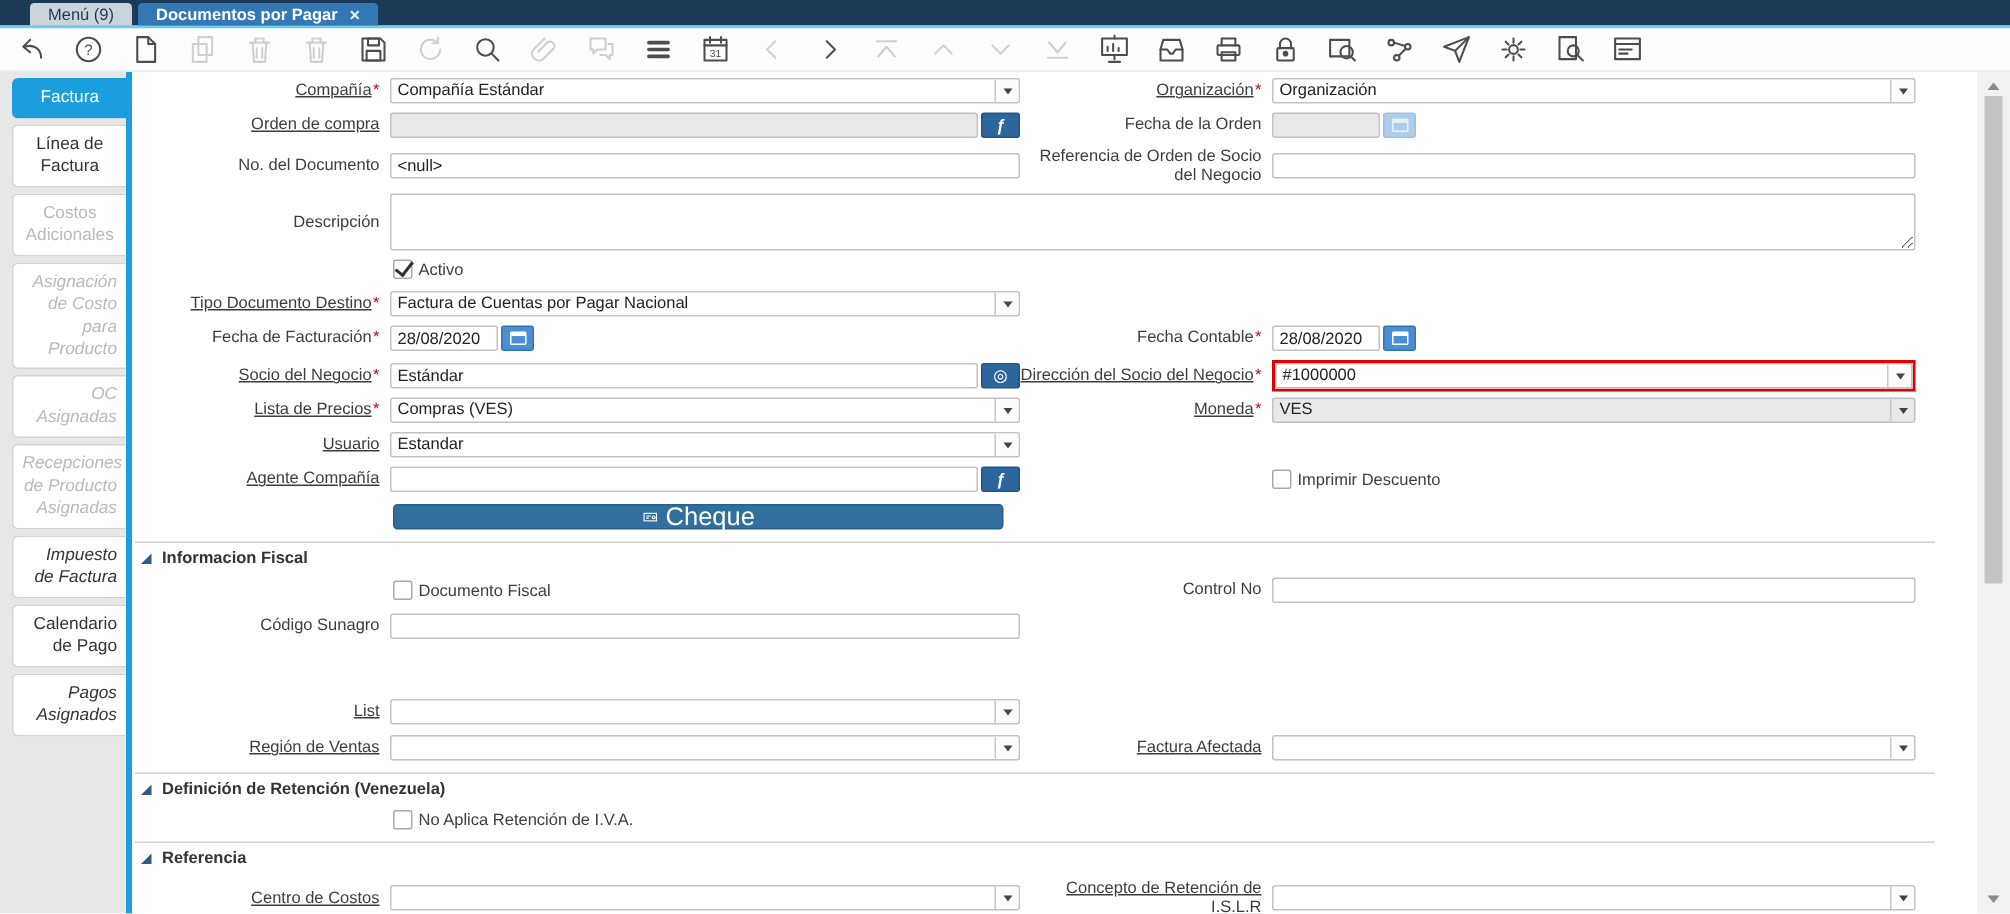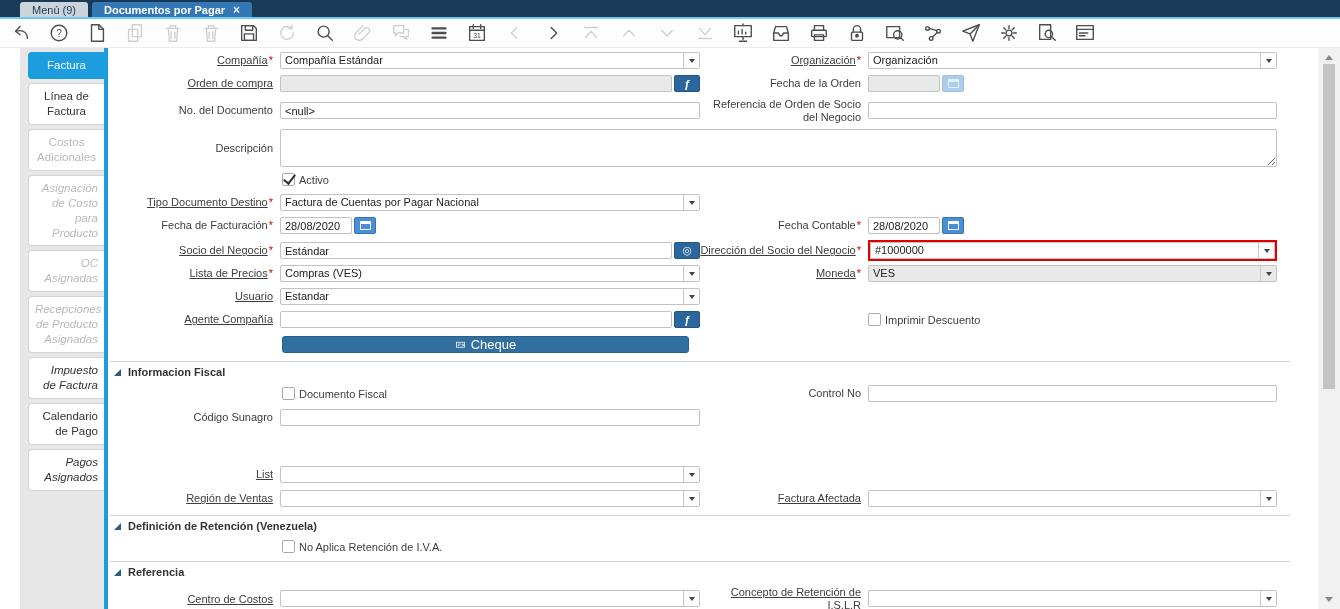--- a/index.html
+++ b/index.html
@@ -18,21 +18,21 @@
 
   
   .toolbar { height:29px; background:#fdfdfd; border-bottom:1px solid #ececec;
              display:flex; align-items:center; padding-left:8px; gap:13px; }
   .ticon { width:25px; height:25px; color:#4d4d4d; display:flex; align-items:center; justify-content:center; cursor:pointer; flex:none; }
   .ticon.off { color:#cfcfcf; cursor:default; }
   .ticon svg { width:22px; height:22px; stroke:currentColor; fill:none; stroke-width:1.5; stroke-linecap:round; stroke-linejoin:round; }
   .ticon svg text { stroke:none; fill:currentColor; font-family:"Liberation Sans",sans-serif; }
 
   
-  .content { display:flex; height:561px;padding-left:20px; }
+  .content { display:flex; height:561px; }
 
   
   .sidebar { width:88px; background:#e7e7e7; position:relative; flex:none; padding-top:4px; }
   .sidebar .strip { position:absolute; right:0; top:0; bottom:0; width:4px; background:#1b9dde; }
   .stab { margin:0 4px 4px 8px; width:76px; background:#fff; border:1px solid #d4d4d4; border-right:none;
           border-radius:4px 0 0 4px; font-size:11.5px; color:#333; padding:5px 6px; text-align:right;
           line-height:1.3; cursor:pointer; position:relative; z-index:1; }
   .stab.center { text-align:center; }
   .stab.active { background:#1b9dde; border-color:#1b9dde; color:#fff; text-align:center; }
   .stab.dim { color:#b9b9b9; cursor:default; }
@@ -77,21 +77,21 @@
           border-radius:2px; color:#fff; font-size:11px; font-style:italic; font-weight:bold;
           display:flex; align-items:center; justify-content:center; cursor:pointer; }
 
   .cbrow { display:flex; align-items:center; gap:4px; }
   .cb { width:13px; height:13px; border:1px solid #a9a9a9; border-radius:2px; background:#fff; position:relative; flex:none; cursor:pointer; }
   .cb.on::after { content:""; position:absolute; left:3px; top:-2px; width:5px; height:10px;
                   border:solid #2f2f2f; border-width:0 2.2px 2.2px 0; transform:rotate(38deg); }
   .cblbl { font-size:11px; color:#3d3d3d; }
 
   .bigbtn { height:17px; width:407px; background:#31709e; border:1px solid #27608c; border-radius:3px;
-            color:#fff; font-size:13px; display:flex; align-items:center; justify-content:center; gap:5px; cursor:pointer; }
+            color:#fff; font-size:17px; display:flex; align-items:center; justify-content:center; gap:5px; cursor:pointer; }
   .bigbtn svg { width:11px; height:11px; stroke:#fff; fill:none; stroke-width:1.6; }
 
   .section { border-top:1px solid #d2d2d2; margin:8px 28px 5px 0; padding:4px 0 2px 4px;
              display:flex; align-items:center; gap:7px; }
   .tri { width:0; height:0; border-bottom:7px solid #2c5a8a; border-left:7px solid transparent; }
   .sectitle { font-size:11px; font-weight:bold; color:#333; }
 
   
   .vscroll { width:22px; flex:none; background:#f1f1f1; position:relative; }
   .sarrow { position:absolute; left:0; width:22px; height:15px; display:flex; align-items:center; justify-content:center; cursor:pointer; }

